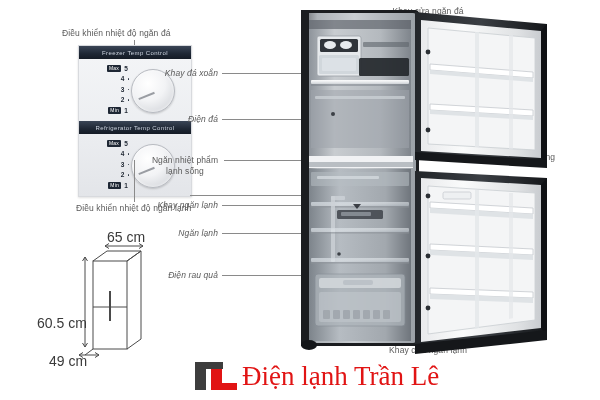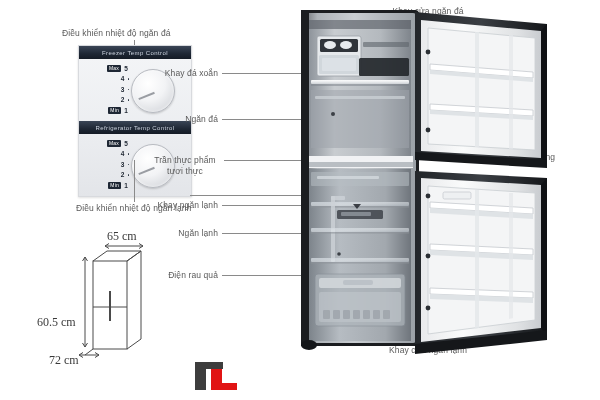--- a/index.html
+++ b/index.html
@@ -14,21 +14,21 @@
     background: #ffffff;
   }
   .abs { position: absolute; }
   .lbl {
     font-size: 8.5px;
     color: #5a5a5a;
     line-height: 11px;
     white-space: nowrap;
     letter-spacing: 0.1px;
   }
-  .lbl.r { text-align: right; }
+  .lbl.r { text-align: right; font-style: italic; }
   .lbl.c { text-align: center; }
   .leader {
     position: absolute;
     background: #8a8a8a;
     height: 1px;
   }
   .leader-v {
     position: absolute;
     background: #8a8a8a;
     width: 1px;
@@ -94,22 +94,22 @@
     border-radius: 1px;
     letter-spacing: .2px;
     font-weight: normal;
   }
   .dot { width: 1.5px; height: 1.5px; background: #2a3340; border-radius: 50%; }
   .num { width: 6px; text-align: center; }
 
   
   #dimension-diagram { left: 55px; top: 235px; width: 130px; height: 130px; }
   .dim-text {
-    font-size: 12px; color: #3a3a3a;
-    font-family: Liberation Serif, serif;
+    font-size: 14px; color: #3a3a3a;
+    font-family: Liberation Sans, sans-serif;
     white-space: nowrap;
   }
 
   
   #fridge-photo {
     left: 297px; top: 6px;
     width: 262px; height: 350px;
   }
   .fr-body {
     position:absolute; left:0; top:0; width: 100%; height: 100%;
@@ -190,25 +190,25 @@
 </div>
 
 <div class="leader" style="left:190px; top:195px; width:112px;"></div>
 
 <div class="leader-v" style="left:134px; top:160px; height:42px;"></div>
 <div class="abs lbl" style="left:60px; top:203px;margin-left:16px;">Điều khiển nhiệt độ ngăn lạnh</div>
 
 <div class="abs lbl r" style="left:158px; top:68px; width:60px;">Khay đá xoắn</div>
 <div class="leader" style="left:222px; top:73px; width:82px;"></div>
 
-<div class="abs lbl r" style="left:168px; top:114px; width:50px;">Ngăn đá</div>
+<div class="abs lbl r" style="left:168px; top:114px; width:50px;">Điện đá</div>
 <div class="leader" style="left:222px; top:119px; width:82px;"></div>
 
-<div class="abs lbl c" style="left:150px; top:155px; width:70px;">Trần thực phẩm</div>
-<div class="abs lbl c" style="left:150px; top:166px; width:70px;">tươi thực</div>
+<div class="abs lbl c" style="left:150px; top:155px; width:70px;">Ngăn nhiệt phẩm</div>
+<div class="abs lbl c" style="left:150px; top:166px; width:70px;">lạnh sống</div>
 <div class="leader" style="left:224px; top:160px; width:80px;"></div>
 
 <div class="abs lbl r" style="left:148px; top:200px; width:70px;">Khay ngăn lạnh</div>
 <div class="leader" style="left:222px; top:205px; width:82px;"></div>
 
 <div class="abs lbl r" style="left:160px; top:228px; width:58px;">Ngăn lạnh</div>
 <div class="leader" style="left:222px; top:233px; width:82px;"></div>
 
 <div class="abs lbl r" style="left:152px; top:270px; width:66px;">Điện rau quả</div>
 <div class="leader" style="left:222px; top:275px; width:82px;"></div>
@@ -405,25 +405,26 @@
 
   <g stroke="#4a4a4a" stroke-width="1">
     <path d="M24 120 L44 120"></path>
     <path d="M24 120 l4 -2.5 M24 120 l4 2.5"></path>
     <path d="M44 120 l-4 -2.5 M44 120 l-4 2.5"></path>
     <path d="M38 114 L30 120" stroke-dasharray="0"></path>
   </g>
 </svg>
 <div class="abs dim-text" style="left:52px; top:-6px;">65 cm</div>
 <div class="abs dim-text" style="left:-18px; top:60px;margin-top:20px;">60.5 cm</div>
-<div class="abs dim-text" style="left:-6px; top:118px;">72 cm</div>
+<div class="abs dim-text" style="left:-6px; top:118px;">49 cm</div>
 </div>
 
 <div class="abs" id="logo-block">
   <svg width="46" height="36" viewBox="0 0 46 36" aria-hidden="true">
 
     <path d="M2 4 L30 4 L30 11 L13 11 L13 32 L2 32 Z" fill="#3d3d3d"></path>
 
     <path d="M18 4 L29 4 L29 25 L44 25 L44 32 L18 32 Z" fill="#e11414"></path>
 
     <path d="M18 4 L30 4 L30 11 L18 11 Z" fill="#3d3d3d"></path>
   </svg>
+  <span id="logo-text">Điện lạnh Trần Lê</span>
 </div>
 
 </body></html>

